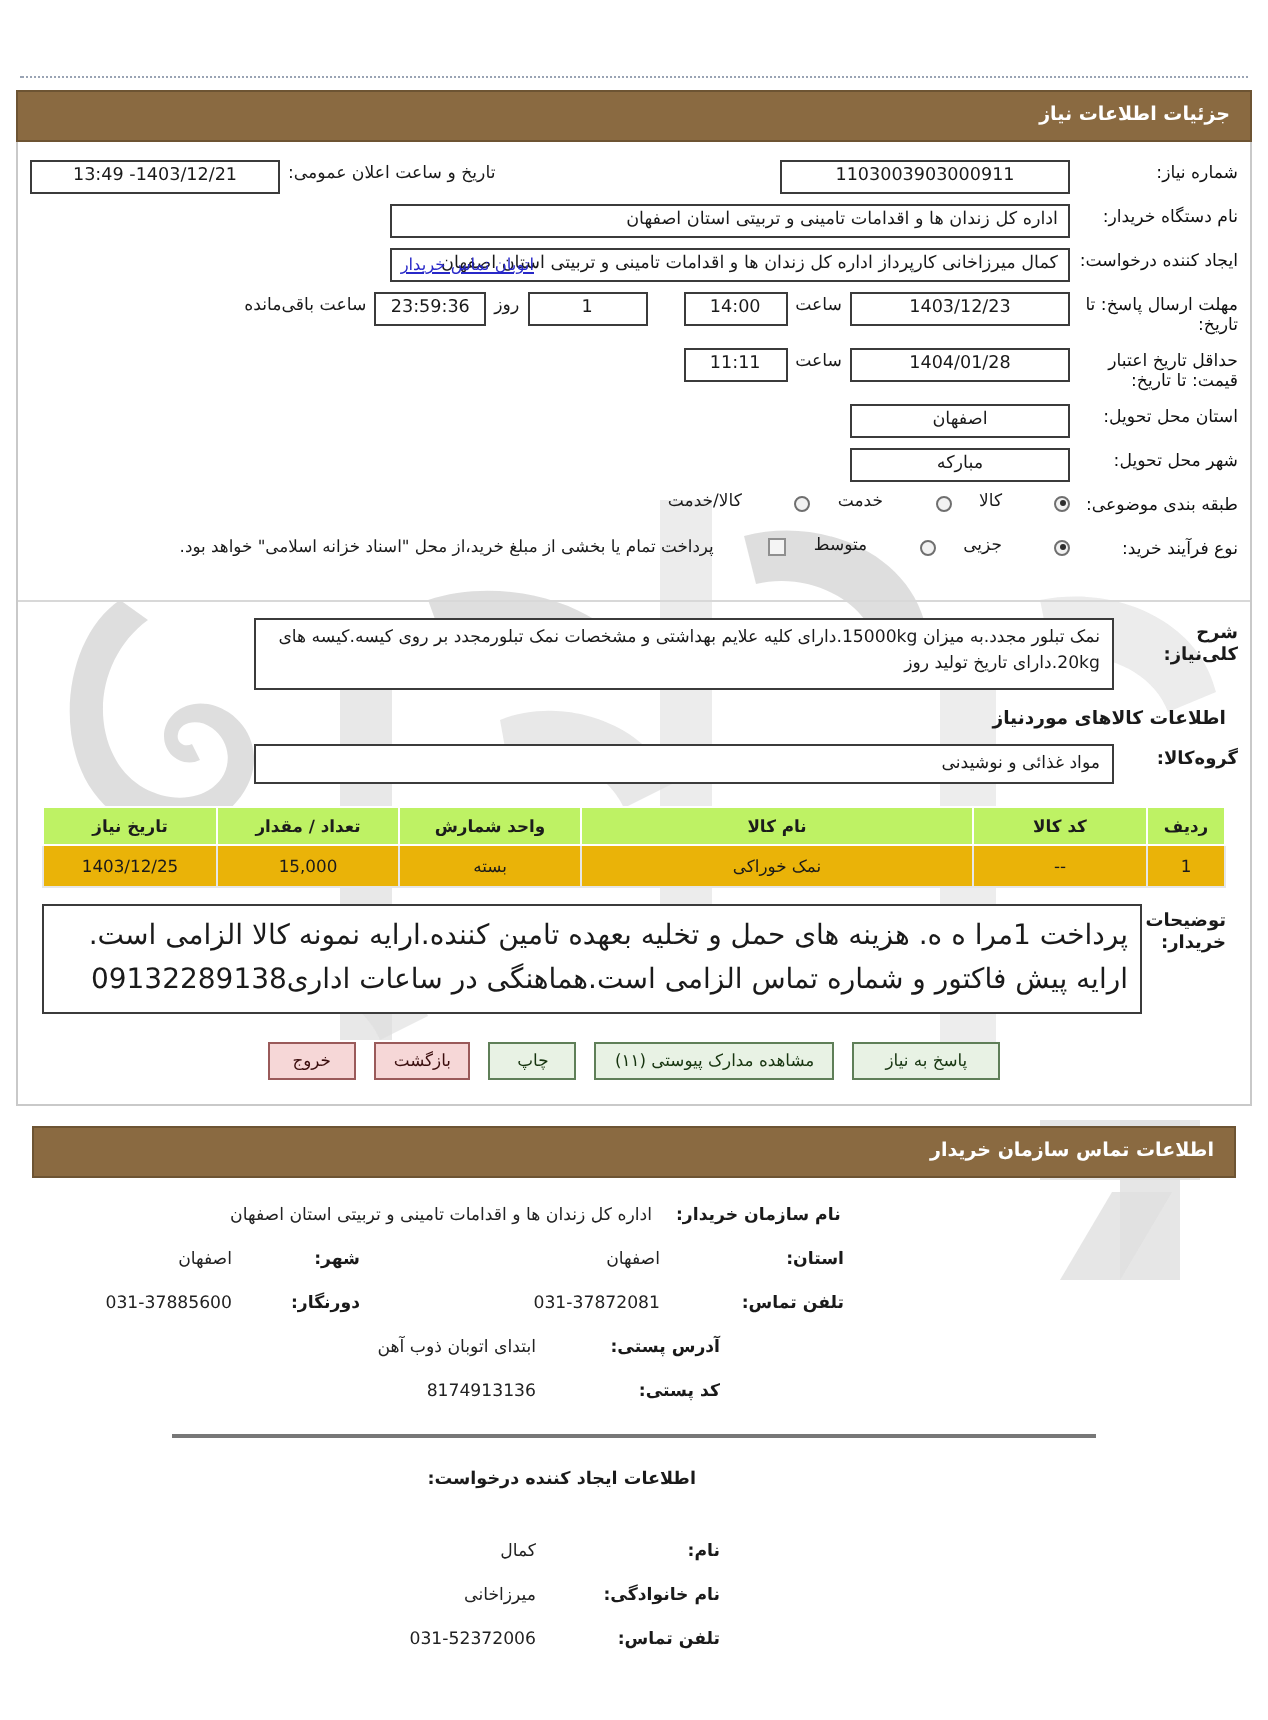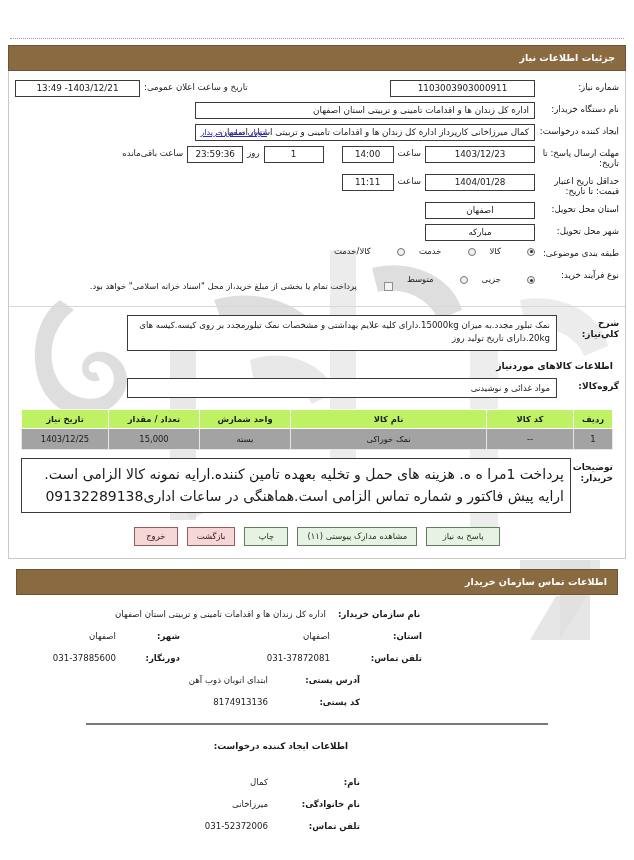--- a/index.html
+++ b/index.html
@@ -188,21 +188,21 @@
     color: #1c1c1c;
     font-weight: bold;
     padding: 4px 3px;
     text-align: center;
     white-space: nowrap;
   }
   table.goods td {
     border: 1px solid #e6e6e6;
     padding: 5px 3px;
     text-align: center;
-    background: #a3a3a3;
+    background: #eab308;
   }
 
   
   .notes-area { padding: 8px 12px 4px 12px; }
   .nrow { display:flex; align-items:flex-start; }
   .nlbl {
     width: 42px; flex:0 0 42px;
     font-size: 9px; font-weight:bold;
     text-align:right; padding-top:4px;
     line-height:1.3;
@@ -374,21 +374,21 @@
         <div class="lbl">نوع فرآیند خرید:</div>
         <div class="radio-row">
           <div class="radio-item">
             <span class="rdo on"></span>
             <span class="rtxt">جزیی</span>
           </div>
           <div class="radio-item">
             <span class="rdo"></span>
             <span class="rtxt">متوسط</span>
           </div>
-          <div class="radio-item" style="margin-left:0;margin-top:13px;">
+          <div class="radio-item" style="margin-left:0;">
             <span class="chk"></span>
             <span class="note-txt">پرداخت تمام یا بخشی از مبلغ خرید،از محل "اسناد خزانه اسلامی" خواهد بود.</span>
           </div>
         </div>
       </div>
 
     </div>
 
     <div class="thin-div"></div>
 

